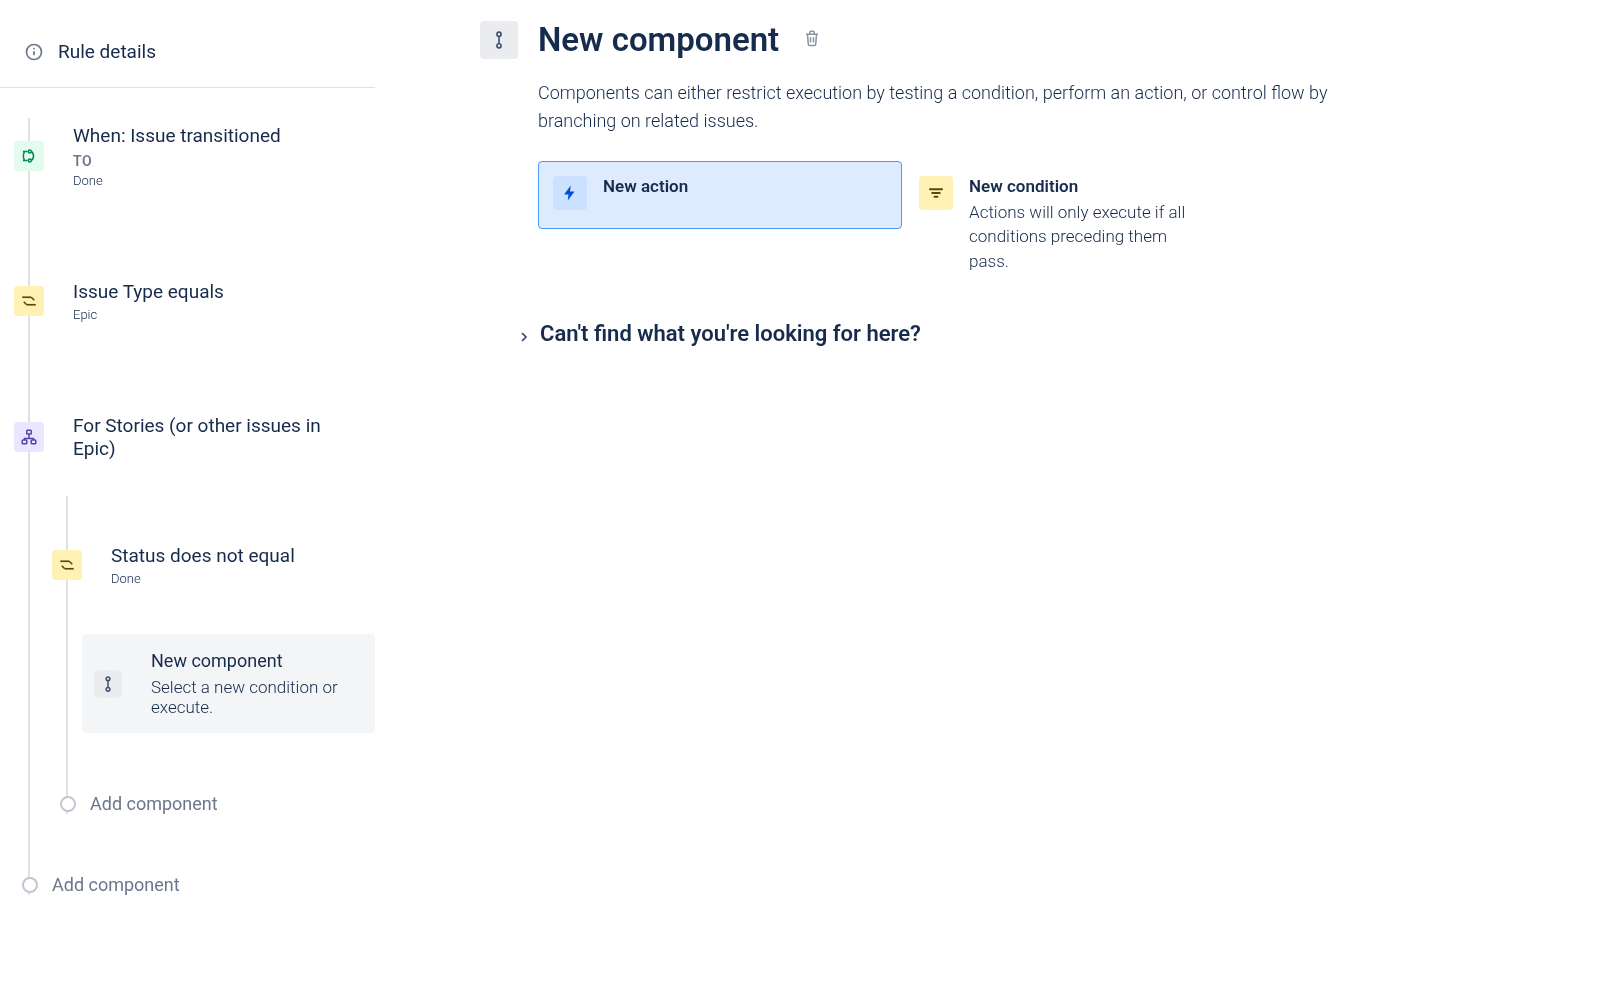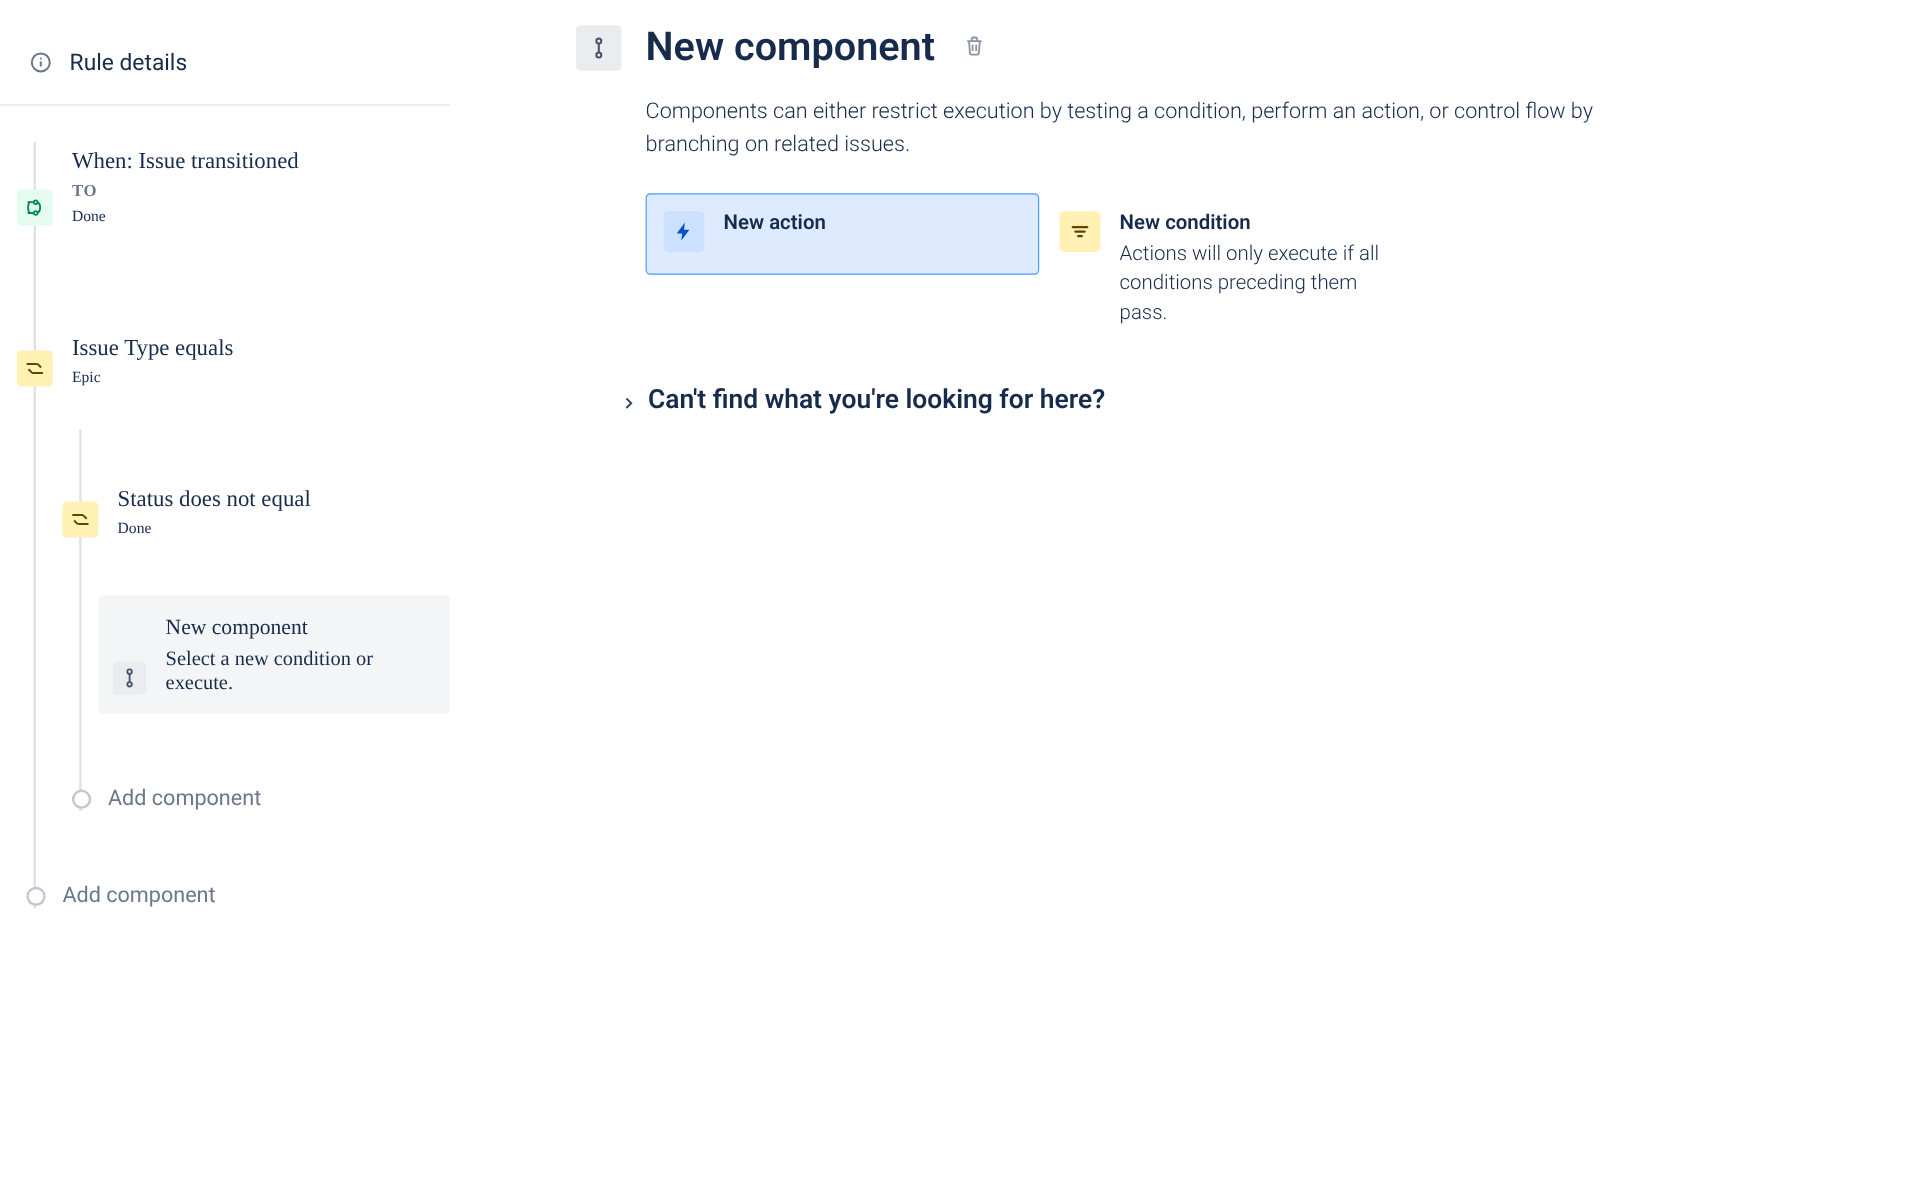--- a/index.html
+++ b/index.html
@@ -47,24 +47,23 @@
   .sb-header-title{font-size:19px;font-weight:400;color:var(--navy);}
 
   .rule-list{position:relative;padding:28px 0 0 0;}
   .vline{
     position:absolute;left:28px;top:30px;bottom:0;width:2px;background:var(--line);
     z-index:0;
   }
 
   .item{
     position:relative;z-index:1;
-    display:flex;align-items:flex-end;gap:16px;
+    display:flex;align-items:center;gap:29px;
     padding:8px 24px 8px 14px;
     cursor:pointer;
-    font-family:Liberation Serif, serif;
   }
   .item + .item{margin-top:76px;}
 
   .chip{
     width:30px;height:30px;border-radius:4px;
     display:flex;align-items:center;justify-content:center;
     flex:none;background:#fff;
   }
   .chip.teal{background:var(--teal);color:var(--teal-ink);}
   .chip.yellow{background:var(--yellow);color:var(--yellow-ink);}
@@ -132,21 +131,21 @@
   }
 
   .cards{
     margin:26px 0 0 58px;
     display:flex;gap:16px;align-items:flex-start;
   }
   .card{
     border:1px solid transparent;border-radius:4px;
     padding:14px 18px 18px 14px;
     display:flex;gap:16px;align-items:flex-start;
-    width:328px;cursor:pointer;
+    width:364px;cursor:pointer;
   }
   .card.active{background:var(--blue-soft);border-color:var(--blue-border);}
   .card .cicon{
     width:34px;height:34px;border-radius:4px;
     display:flex;align-items:center;justify-content:center;flex:none;
   }
   .card.active .cicon{background:#cce0ff;color:var(--blue);}
   .card .cicon svg{width:18px;height:18px;}
   .card.cond .cicon{background:var(--yellow);color:var(--yellow-ink);}
   .card-title{font-size:17px;font-weight:600;color:var(--navy);}
@@ -207,20 +206,35 @@
               <path d="M21 17H9"></path>
               <path d="M9 17l-4-4"></path>
             </svg>
         </span>
         <div class="item-text">
           <div class="ln1">Issue Type equals</div>
           <div class="ln2">Epic</div>
         </div>
       </div>
 
+      <div class="item">
+        <span class="chip purple">
+          <svg viewBox="0 0 24 24" fill="none" stroke="currentColor" stroke-width="2">
+              <rect x="9" y="3" width="6" height="5" rx="1"></rect>
+              <rect x="3" y="16" width="6" height="5" rx="1"></rect>
+              <rect x="15" y="16" width="6" height="5" rx="1"></rect>
+              <path d="M12 8v4"></path>
+              <path d="M6 16v-2h12v2"></path>
+              <path d="M12 12v2"></path>
+            </svg>
+        </span>
+        <div class="item-text">
+          <div class="ln1">For Stories (or other issues in Epic)</div>
+        </div>
+      </div>
 
       <div class="branch">
         <div class="vline2"></div>
 
         <div class="item">
           <span class="chip yellow">
             <svg viewBox="0 0 24 24" fill="none" stroke="currentColor" stroke-width="2.2">
                 <path d="M3 7h12"></path>
                 <path d="M15 7l4 4"></path>
                 <path d="M21 17H9"></path>

